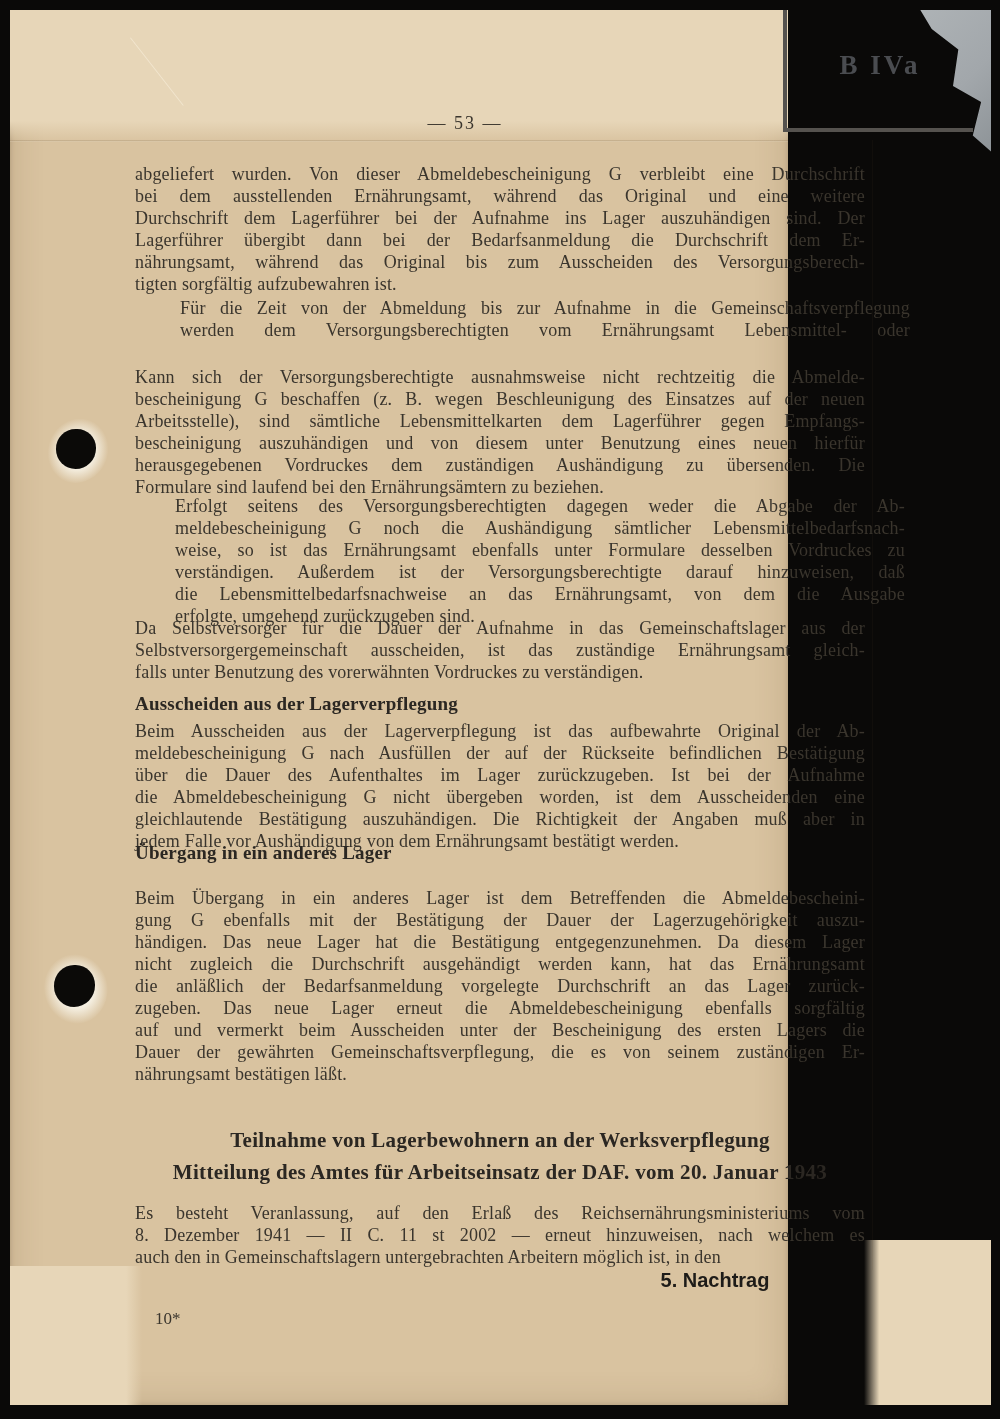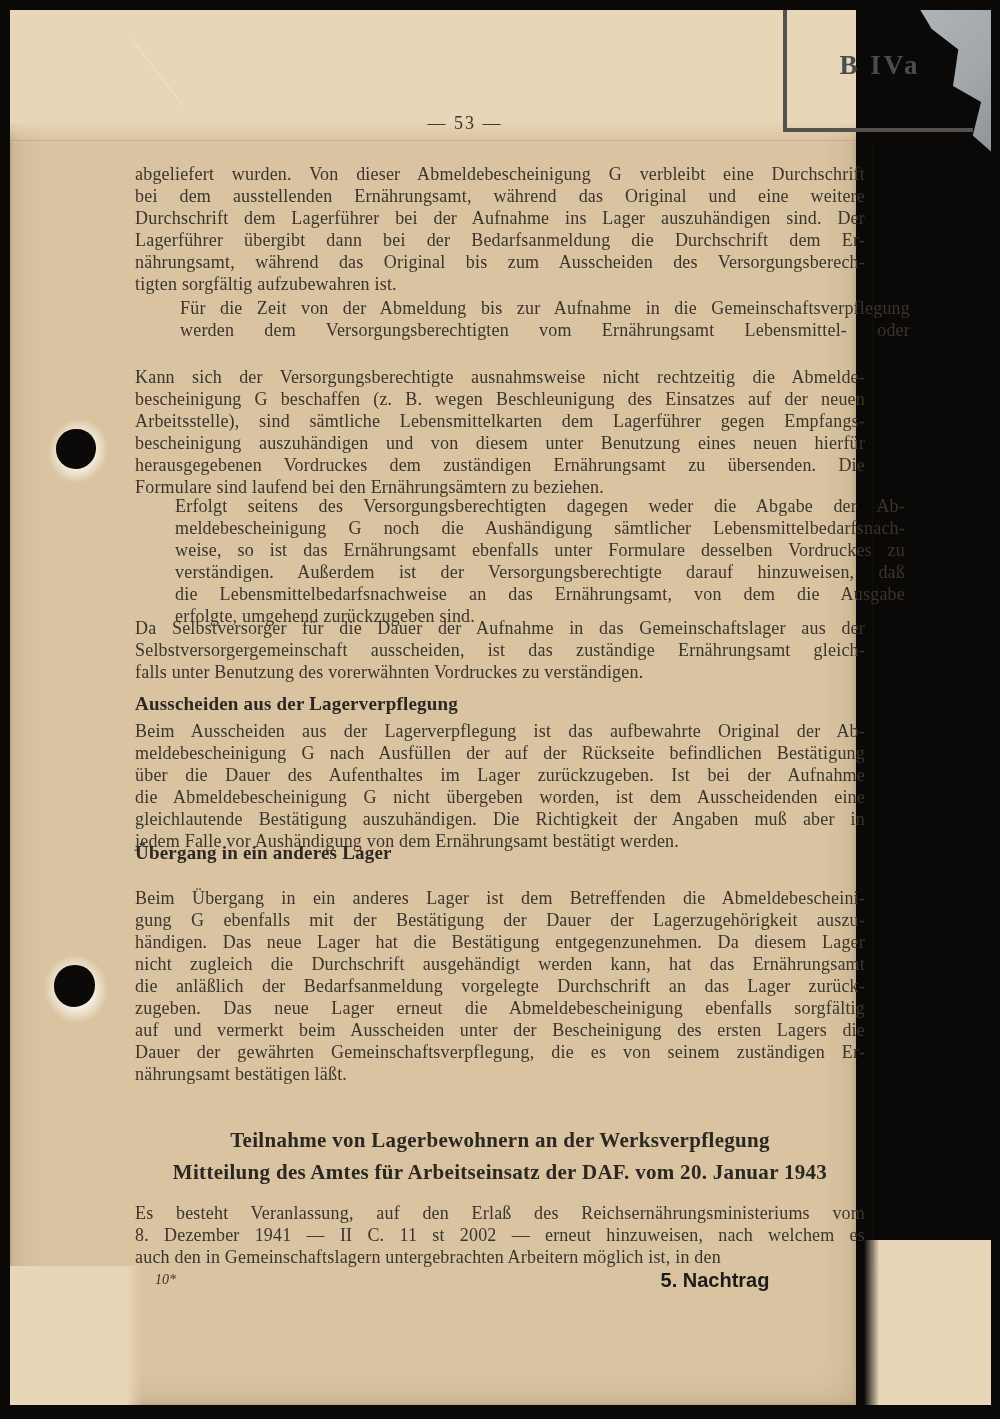--- a/index.html
+++ b/index.html
@@ -3,21 +3,21 @@
 <meta charset="utf-8">
 <style>
   :root{
     --background:#0a0908; --paper:#d9c3a0; --paper-light:#e7d6b8;
     --ink:#3a352d; --heading-ink:#2b2722; --tab-ink:#4a4c50;
     --rule:#55524e; --torn-backing:#a2a7ab;
   }
   html,body{margin:0;padding:0;background:#000;}
   #stage{position:relative;width:1000px;height:1419px;background:var(--background);
          overflow:hidden;font-family:"Liberation Serif", serif;}
-  #paper{position:absolute;left:10px;top:10px;width:846px;height:1395px;
+  #paper{position:absolute;left:10px;top:10px;width:778px;height:1395px;
          background:var(--paper);
          box-shadow:inset 0 0 34px rgba(88,66,34,.20), inset 0 0 4px rgba(88,66,34,.25);}
   
   .zone{position:absolute;pointer-events:none;}
   #zone-top{left:0;top:0;width:100%;height:132px;
       background:linear-gradient(to bottom, var(--paper-light) 0 84%, rgba(231,214,184,0));}
   #fold-crease{left:0;top:130px;width:100%;height:2px;
       background:linear-gradient(to bottom, rgba(110,85,50,.28), rgba(255,245,225,.28));}
   #zone-bottom-left{left:0;top:1256px;width:132px;height:139px;
       background:linear-gradient(to right, var(--paper-light) 0 88%, rgba(231,214,184,0));}
@@ -54,21 +54,21 @@
   #text-column{position:absolute;left:125px;top:0;width:730px;height:100%;color:var(--ink);}
   .block{position:absolute;left:0;width:730px;}
   .para .line{font-size:18px;line-height:22px;height:22px;letter-spacing:.2px;
       text-align:justify;text-align-last:justify;white-space:normal;}
   .para .line.lastline{text-align-last:left;}
   .heading{font-weight:bold;font-size:19px;color:var(--heading-ink);letter-spacing:.2px;}
   .title{text-align:center;font-weight:bold;font-size:21px;color:var(--heading-ink);
       letter-spacing:.3px;}
 
   
-  #footer-left{position:absolute;left:145px;top:1262px;font-size:14px;color:var(--ink);font-style:italic;}
+  #footer-left{position:absolute;left:145px;top:1299px;font-size:17px;color:var(--ink);}
   #footer-right{position:absolute;left:555px;top:1259px;width:300px;text-align:center;
       font-family:"Liberation Sans", sans-serif;font-weight:bold;font-size:20px;color:#1d1b18;}
 </style>
 </head>
 <body>
 
 <div id="stage">
   <div id="paper">
 
     <div id="zone-top" class="zone"></div>
@@ -102,21 +102,21 @@
         </div>
         <div class="block para" style="top: 287px; margin-left: 45px;">
           <div class="line">Für die Zeit von der Abmeldung bis zur Aufnahme in die Gemeinschaftsverpflegung</div>
           <div class="line">werden dem Versorgungsberechtigten vom Ernährungsamt Lebensmittel- oder</div>
         </div>
         <div class="block para" style="top: 356px;">
           <div class="line">Kann sich der Versorgungsberechtigte ausnahmsweise nicht rechtzeitig die Abmelde-</div>
           <div class="line">bescheinigung G beschaffen (z. B. wegen Beschleunigung des Einsatzes auf der neuen</div>
           <div class="line">Arbeitsstelle), sind sämtliche Lebensmittelkarten dem Lagerführer gegen Empfangs-</div>
           <div class="line">bescheinigung auszuhändigen und von diesem unter Benutzung eines neuen hierfür</div>
-          <div class="line">herausgegebenen Vordruckes dem zuständigen Ernährungsamt zu übersenden. Die</div>
+          <div class="line">herausgegebenen Vordruckes dem zuständigen Aushändigung zu übersenden. Die</div>
           <div class="line lastline">Formulare sind laufend bei den Ernährungsämtern zu beziehen.</div>
         </div>
         <div class="block para" style="top: 485px; margin-left: 40px;">
           <div class="line">Erfolgt seitens des Versorgungsberechtigten dagegen weder die Abgabe der Ab-</div>
           <div class="line">meldebescheinigung G noch die Aushändigung sämtlicher Lebensmittelbedarfsnach-</div>
           <div class="line">weise, so ist das Ernährungsamt ebenfalls unter Formulare desselben Vordruckes zu</div>
           <div class="line">verständigen. Außerdem ist der Versorgungsberechtigte darauf hinzuweisen, daß</div>
           <div class="line">die Lebensmittelbedarfsnachweise an das Ernährungsamt, von dem die Ausgabe</div>
           <div class="line lastline">erfolgte, umgehend zurückzugeben sind.</div>
         </div>

